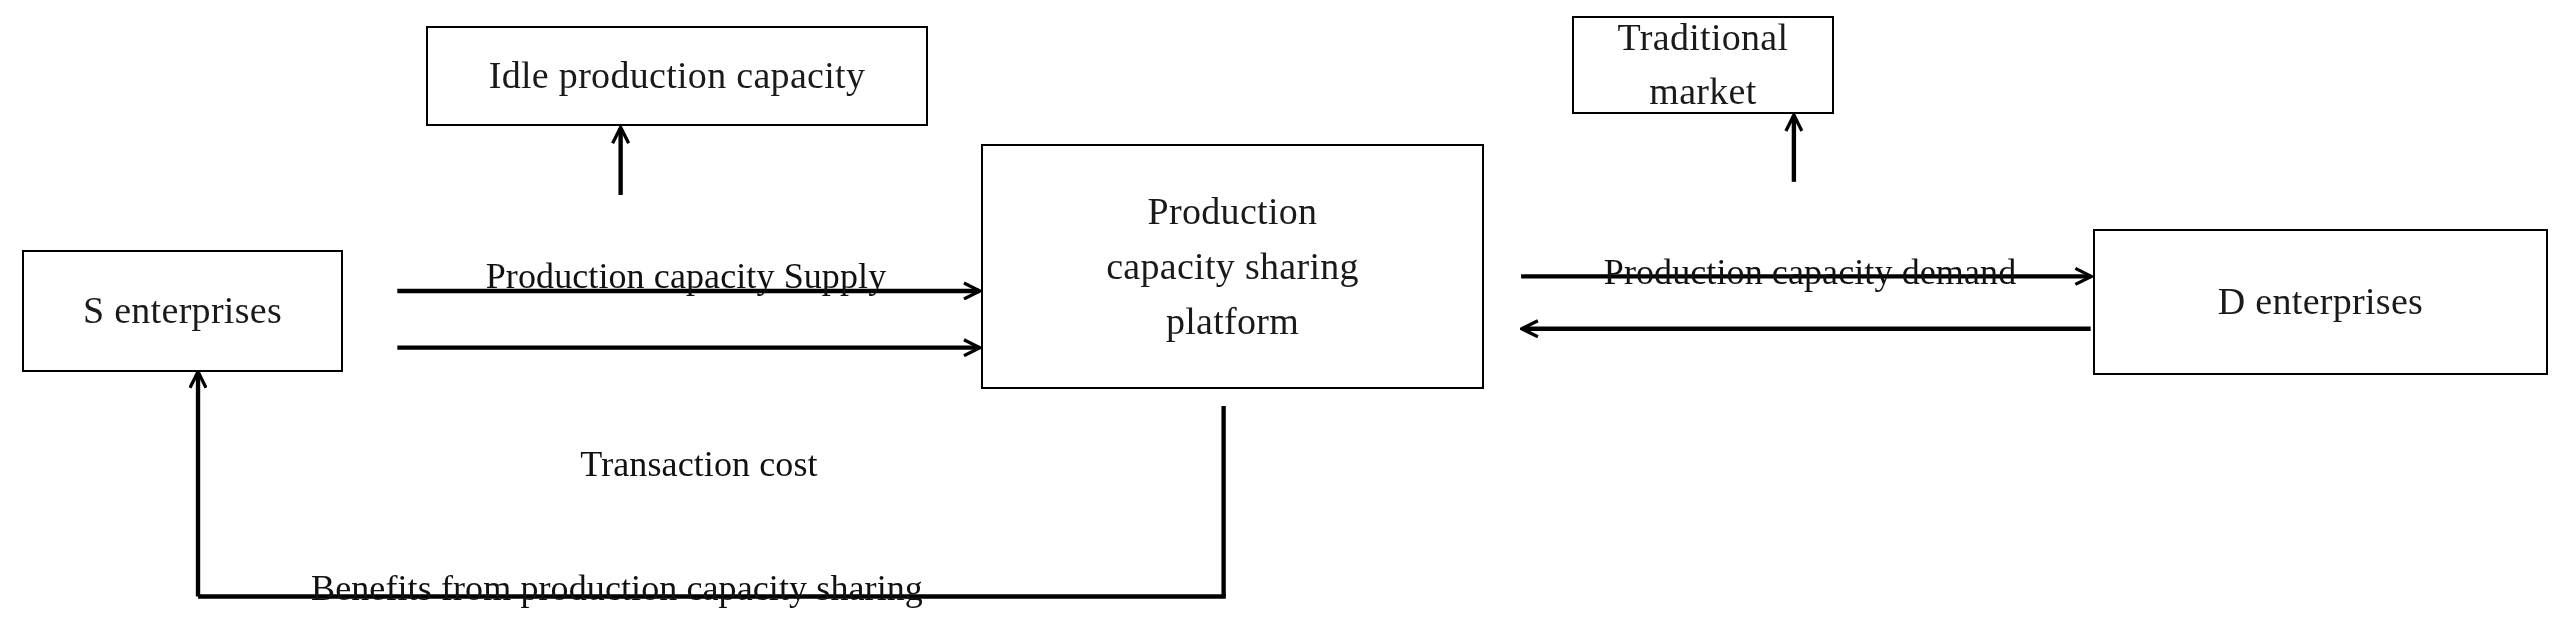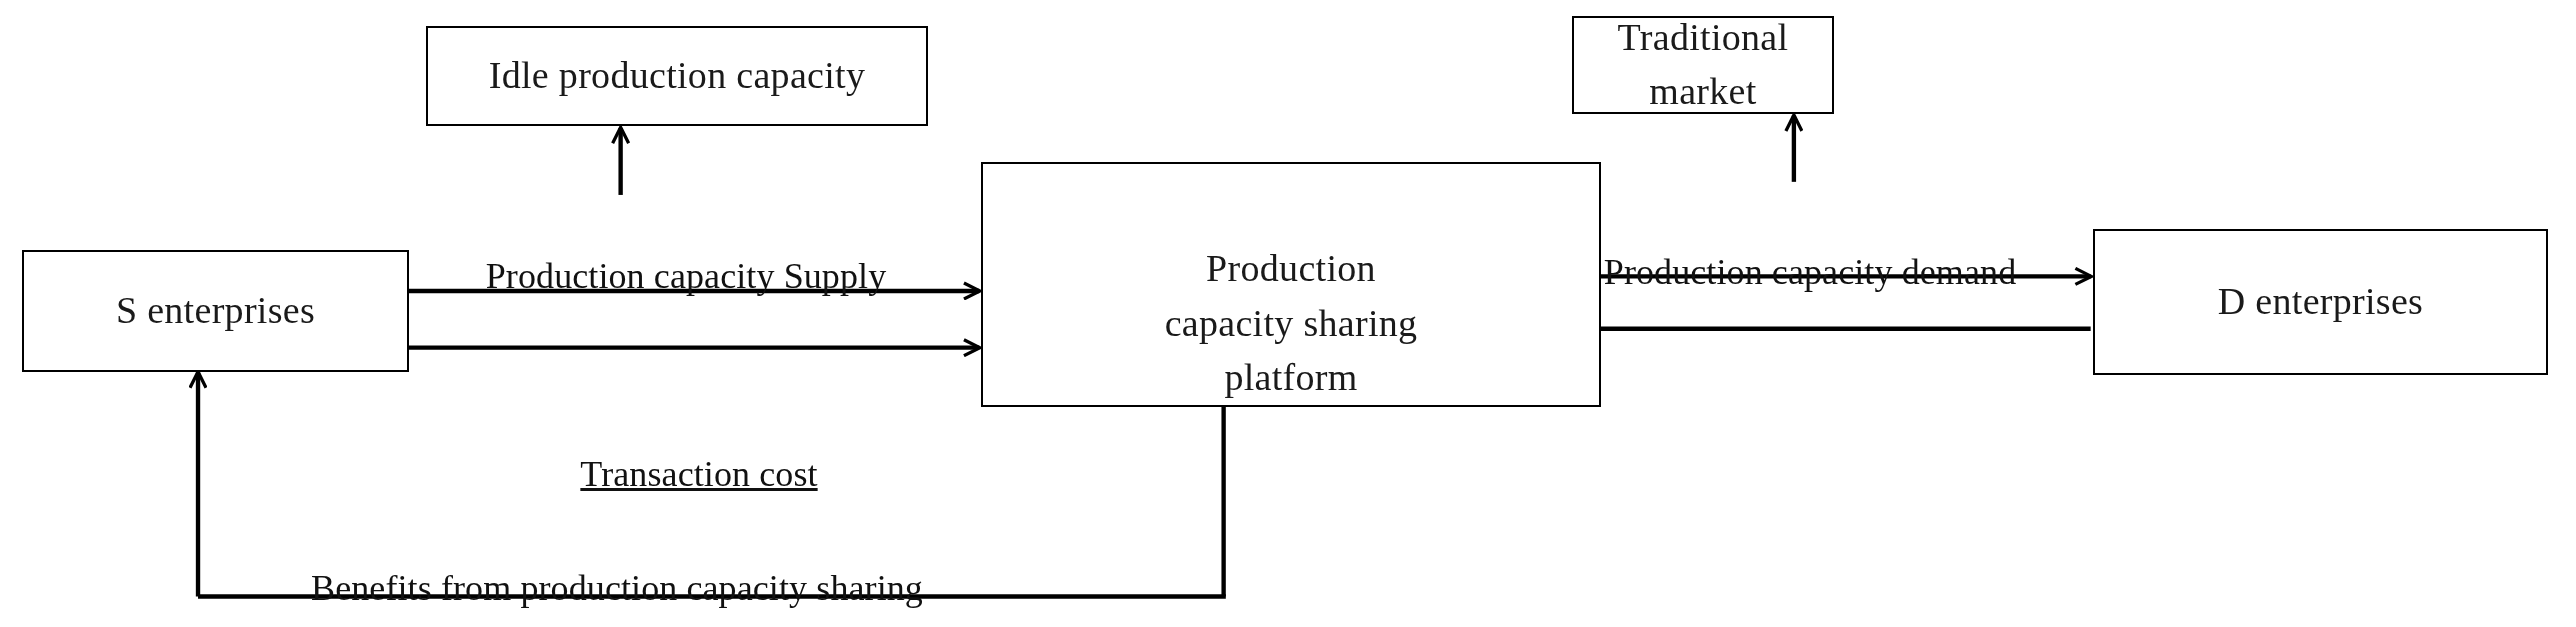--- a/index.html
+++ b/index.html
@@ -91,43 +91,43 @@
   </svg>
 
   <div class="node-box" style="left:426px; top:25.5px; width:502px; height:100px;">
     <span class="node-label">Idle production capacity</span>
   </div>
 
   <div class="node-box" style="left:1572px; top:16px; width:262px; height:98px;justify-content:flex-end;">
     <span class="node-label">Traditional market</span>
   </div>
 
-  <div class="node-box" style="left:22px; top:250px; width:387px; height:122px;">
+  <div class="node-box" style="left:22px; top:250px; width:321px; height:122px;">
     <span class="node-label">S enterprises</span>
   </div>
 
-  <div class="node-box" style="left:981px; top:162px; width:620px; height:245px;align-items:flex-end;">
+  <div class="node-box" style="left:981px; top:144px; width:503px; height:245px;">
     <span class="node-label multiline">Production
 capacity sharing
 platform</span>
   </div>
 
   <div class="node-box" style="left:2093px; top:229px; width:455px; height:146px;">
     <span class="node-label">D enterprises</span>
   </div>
 
   <div class="edge-label" style="left:686px; top:197px;">
     <span>Production capacity Supply</span>
   </div>
 
   <div class="edge-label" style="left:1810px; top:193px;">
     <span>Production capacity demand</span>
   </div>
 
-  <div class="edge-label" style="left:699px; top:395px;text-decoration:underline;">
+  <div class="edge-label" style="left:699px; top:385px;">
     <span>Transaction cost</span>
   </div>
 
 
   <div class="edge-label" style="left:617px; top:509px;">
     <span>Benefits from production capacity sharing</span>
   </div>
 
 </div>
 

